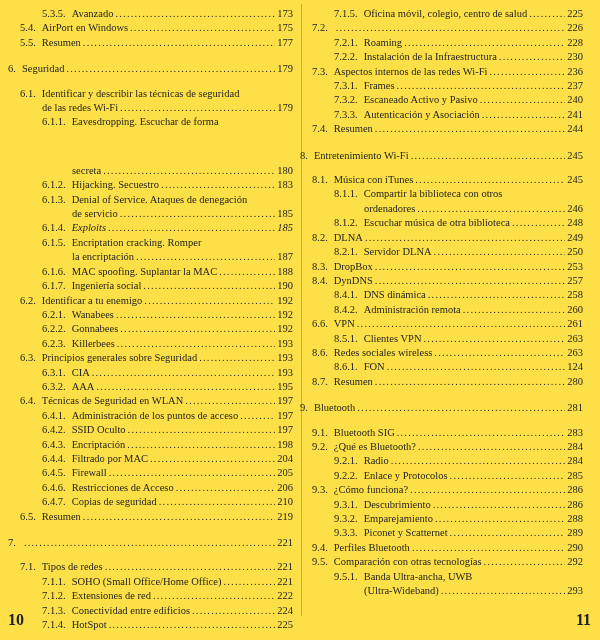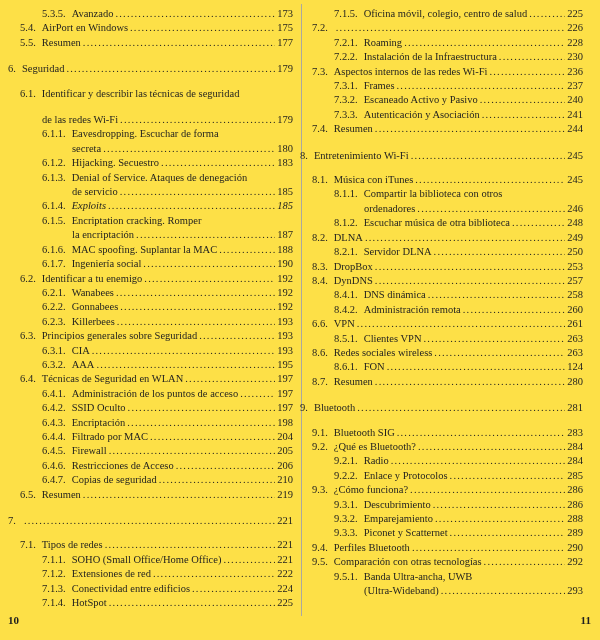--- a/index.html
+++ b/index.html
@@ -20,21 +20,21 @@
   .line{display:block;}
   .line.last{display:flex;align-items:baseline;}
   .num{margin-right:6px;white-space:nowrap;}
   .t{white-space:nowrap;}
   .dots{flex:1 1 auto;overflow:hidden;white-space:nowrap;min-width:6px;margin:0 2px;letter-spacing:1.2px;}
   .page{flex:0 0 auto;white-space:nowrap;}
   .italic .t,.italic .page{font-style:italic;}
   .footer{
     position:absolute;left:8px;right:9px;top:613px;
     display:flex;justify-content:space-between;
-    font-weight:bold;font-size:11px;
+    font-weight:bold;font-size:16px;
   }
 </style>
 </head>
 <body>
 
 <div class="sheet">
   <div class="col col-left" id="col-0">
       <div class="entry level3">
         <div class="line last">
           <span class="num">5.3.5.</span>
@@ -62,29 +62,29 @@
       <div class="entry level1 chapter">
         <div class="line last">
           <span class="num">6.</span>
           <span class="t">Seguridad</span>
           <span class="dots">............................................................................................................................................................................................................................</span>
           <span class="page">179</span>
         </div>
       </div>
       <div class="entry level2">
         <div class="line"><span class="num">6.1.</span><span class="t">Identificar y describir las técnicas de seguridad</span></div>
-        <div class="line last cont" style="padding-left: 22px; margin-top: 12px;">
+        <div class="line last cont" style="padding-left: 22px;">
           <span class="t">de las redes Wi-Fi</span>
           <span class="dots">............................................................................................................................................................................................................................</span>
           <span class="page">179</span>
         </div>
       </div>
       <div class="entry level3">
         <div class="line"><span class="num">6.1.1.</span><span class="t">Eavesdropping. Escuchar de forma</span></div>
-        <div class="line last cont" style="padding-left: 30px;">
+        <div class="line last cont" style="padding-left: 30px; margin-top: 34px;">
           <span class="t">secreta</span>
           <span class="dots">............................................................................................................................................................................................................................</span>
           <span class="page">180</span>
         </div>
       </div>
       <div class="entry level3">
         <div class="line last">
           <span class="num">6.1.2.</span>
           <span class="t">Hijacking. Secuestro</span>
           <span class="dots">............................................................................................................................................................................................................................</span>

